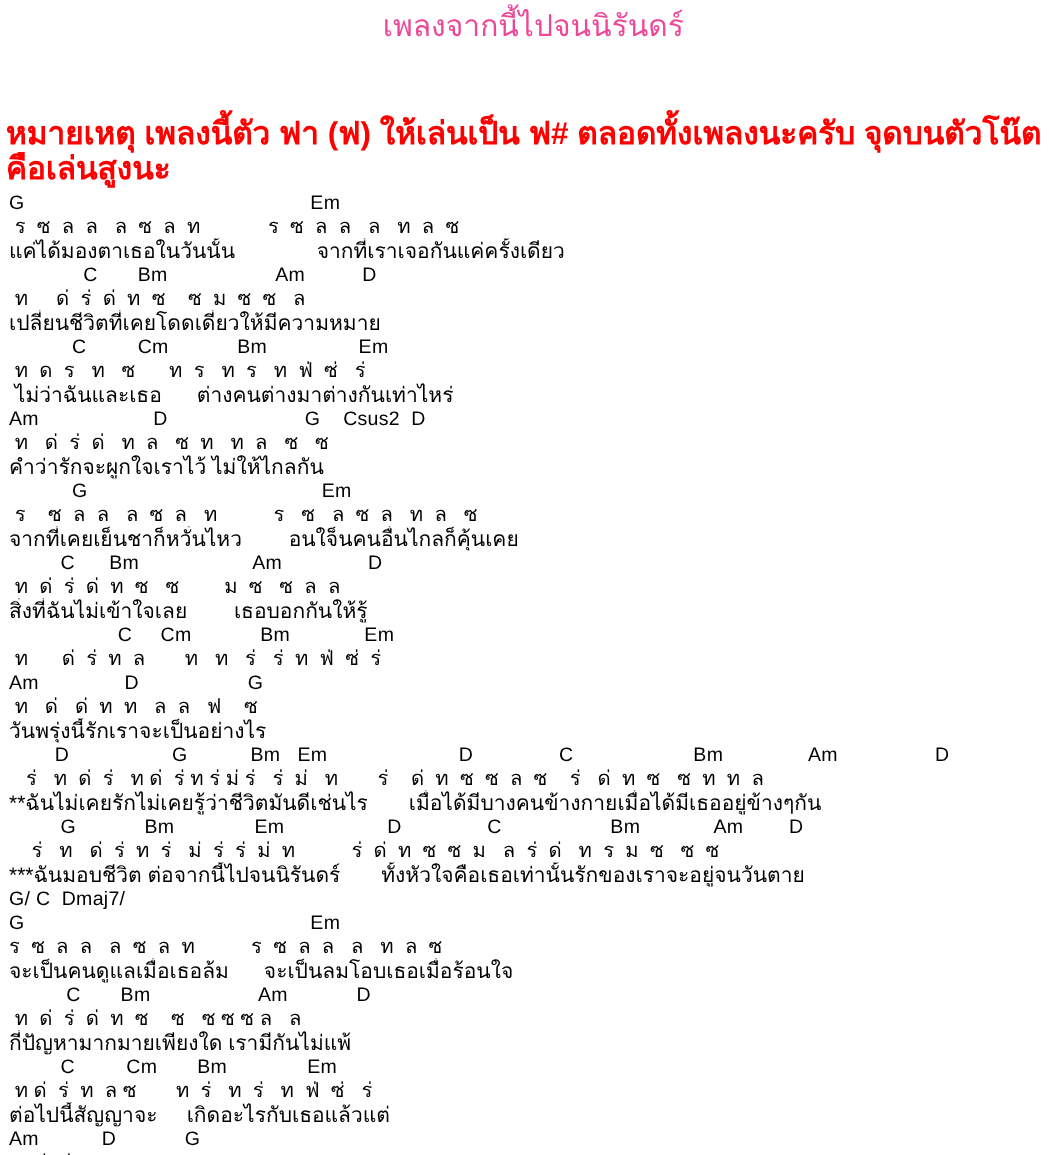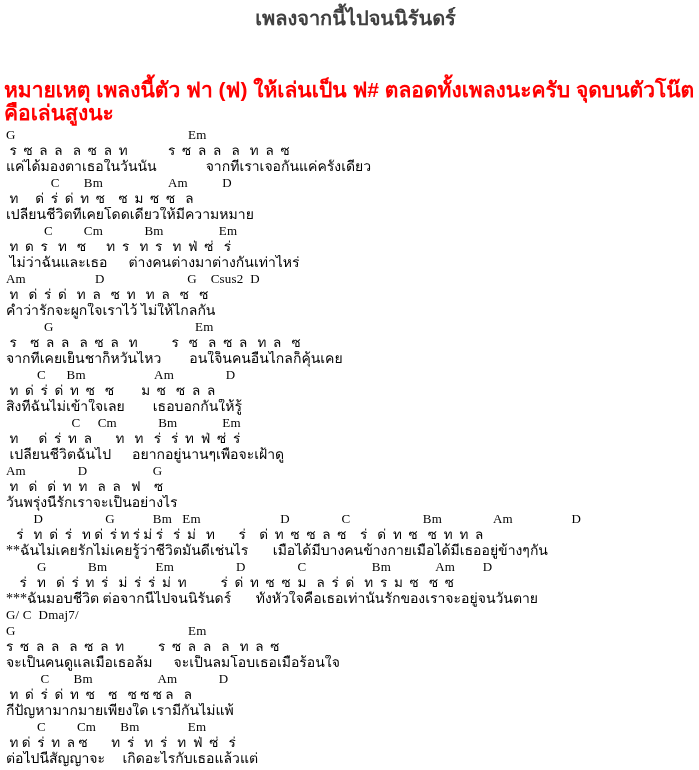--- a/index.html
+++ b/index.html
@@ -3,33 +3,33 @@
 <meta charset="utf-8">
 <style>
   html,body{margin:0;padding:0;background:#ffffff;}
   .page{
     width:699px;height:770px;box-sizing:border-box;overflow:hidden;
     background:#ffffff;color:#000;
     font-family:"Liberation Sans","DejaVu Sans",sans-serif;
   }
   .title{
     margin:0;padding-top:6px;text-align:center;
-    font-size:20px;font-weight:bold;line-height:24px;color:#404040;
+    font-size:20px;font-weight:normal;line-height:24px;color:#ec4899;
     font-family:"Liberation Sans","DejaVu Sans",sans-serif;
     padding-left:12px;
   }
   .note{
     font-weight:bold;font-size:21px;line-height:23px;
     padding:1px 2px 0 4px;word-wrap:break-word;
   }
   .sheet{padding:3px 0 0 6px;}
   .line{
     white-space:pre;font-size:14px;line-height:16px;height:16px;
     overflow:hidden;color:#000;
-    font-family:Liberation Serif, serif;
+    font-family:Liberation Sans, sans-serif;
   }
   .line.chords{font-size:13px;letter-spacing:0.2px;}
   .line.notes{font-size:13.5px;}
   .line.lyrics{font-size:14px;}
 </style>
 </head>
 <body>
 
 <div class="page" style="background: rgb(255, 255, 255);">
   <h1 class="title">เพลงจากนี้ไปจนนิรันดร์</h1>
@@ -48,21 +48,20 @@
       <div class="line notes"> ท   ด่  ร่  ด่   ท  ล   ซ  ท   ท  ล   ซ   ซ</div>
       <div class="line lyrics">คำว่ารักจะผูกใจเราไว้ ไม่ให้ไกลกัน</div>
       <div class="line chords">           G                                         Em</div>
       <div class="line notes"> ร    ซ  ล  ล   ล  ซ  ล   ท          ร   ซ   ล  ซ  ล   ท  ล   ซ</div>
       <div class="line lyrics">จากที่เคยเย็นชาก็หวั่นไหว        อนใจ็นคนอื่นไกลก็คุ้นเคย</div>
       <div class="line chords">         C      Bm                    Am               D</div>
       <div class="line notes"> ท  ด่  ร่  ด่  ท  ซ   ซ        ม  ซ   ซ  ล  ล</div>
       <div class="line lyrics">สิ่งที่ฉันไม่เข้าใจเลย        เธอบอกกันให้รู้</div>
       <div class="line chords">                   C     Cm            Bm             Em</div>
       <div class="line notes"> ท      ด่  ร่  ท  ล       ท   ท   ร่   ร่  ท  ฟ่  ซ่  ร่</div>
-      <div class="line lyrics"> เปลี่ยนชีวิตฉันไป      อยากอยู่นานๆเพื่อจะเฝ้าดู</div>
       <div class="line chords">Am               D                   G</div>
       <div class="line notes"> ท   ด่   ด่  ท  ท   ล  ล   ฟ    ซ</div>
       <div class="line lyrics">วันพรุ่งนี้รักเราจะเป็นอย่างไร</div>
       <div class="line chords">        D                  G           Bm   Em                       D               C                     Bm               Am                 D</div>
       <div class="line notes">   ร่   ท  ด่  ร่   ท ด่  ร่ ท ร่ ม่ ร่   ร่  ม่   ท       ร่    ด่  ท  ซ  ซ  ล  ซ    ร่   ด่  ท  ซ   ซ  ท  ท  ล</div>
       <div class="line lyrics">**ฉันไม่เคยรักไม่เคยรู้ว่าชีวิตมันดีเช่นไร       เมื่อได้มีบางคนข้างกายเมื่อได้มีเธออยู่ข้างๆกัน</div>
       <div class="line chords">         G            Bm              Em                  D               C                   Bm             Am        D</div>
       <div class="line notes">    ร่   ท   ด่  ร่  ท  ร่   ม่  ร่  ร่  ม่  ท          ร่  ด่  ท  ซ  ซ  ม   ล  ร่  ด่   ท  ร  ม  ซ   ซ  ซ</div>
       <div class="line lyrics">***ฉันมอบชีวิต ต่อจากนี้ไปจนนิรันดร์       ทั้งหัวใจคือเธอเท่านั้นรักของเราจะอยู่จนวันตาย</div>
       <div class="line chords">G/ C  Dmaj7/</div>

